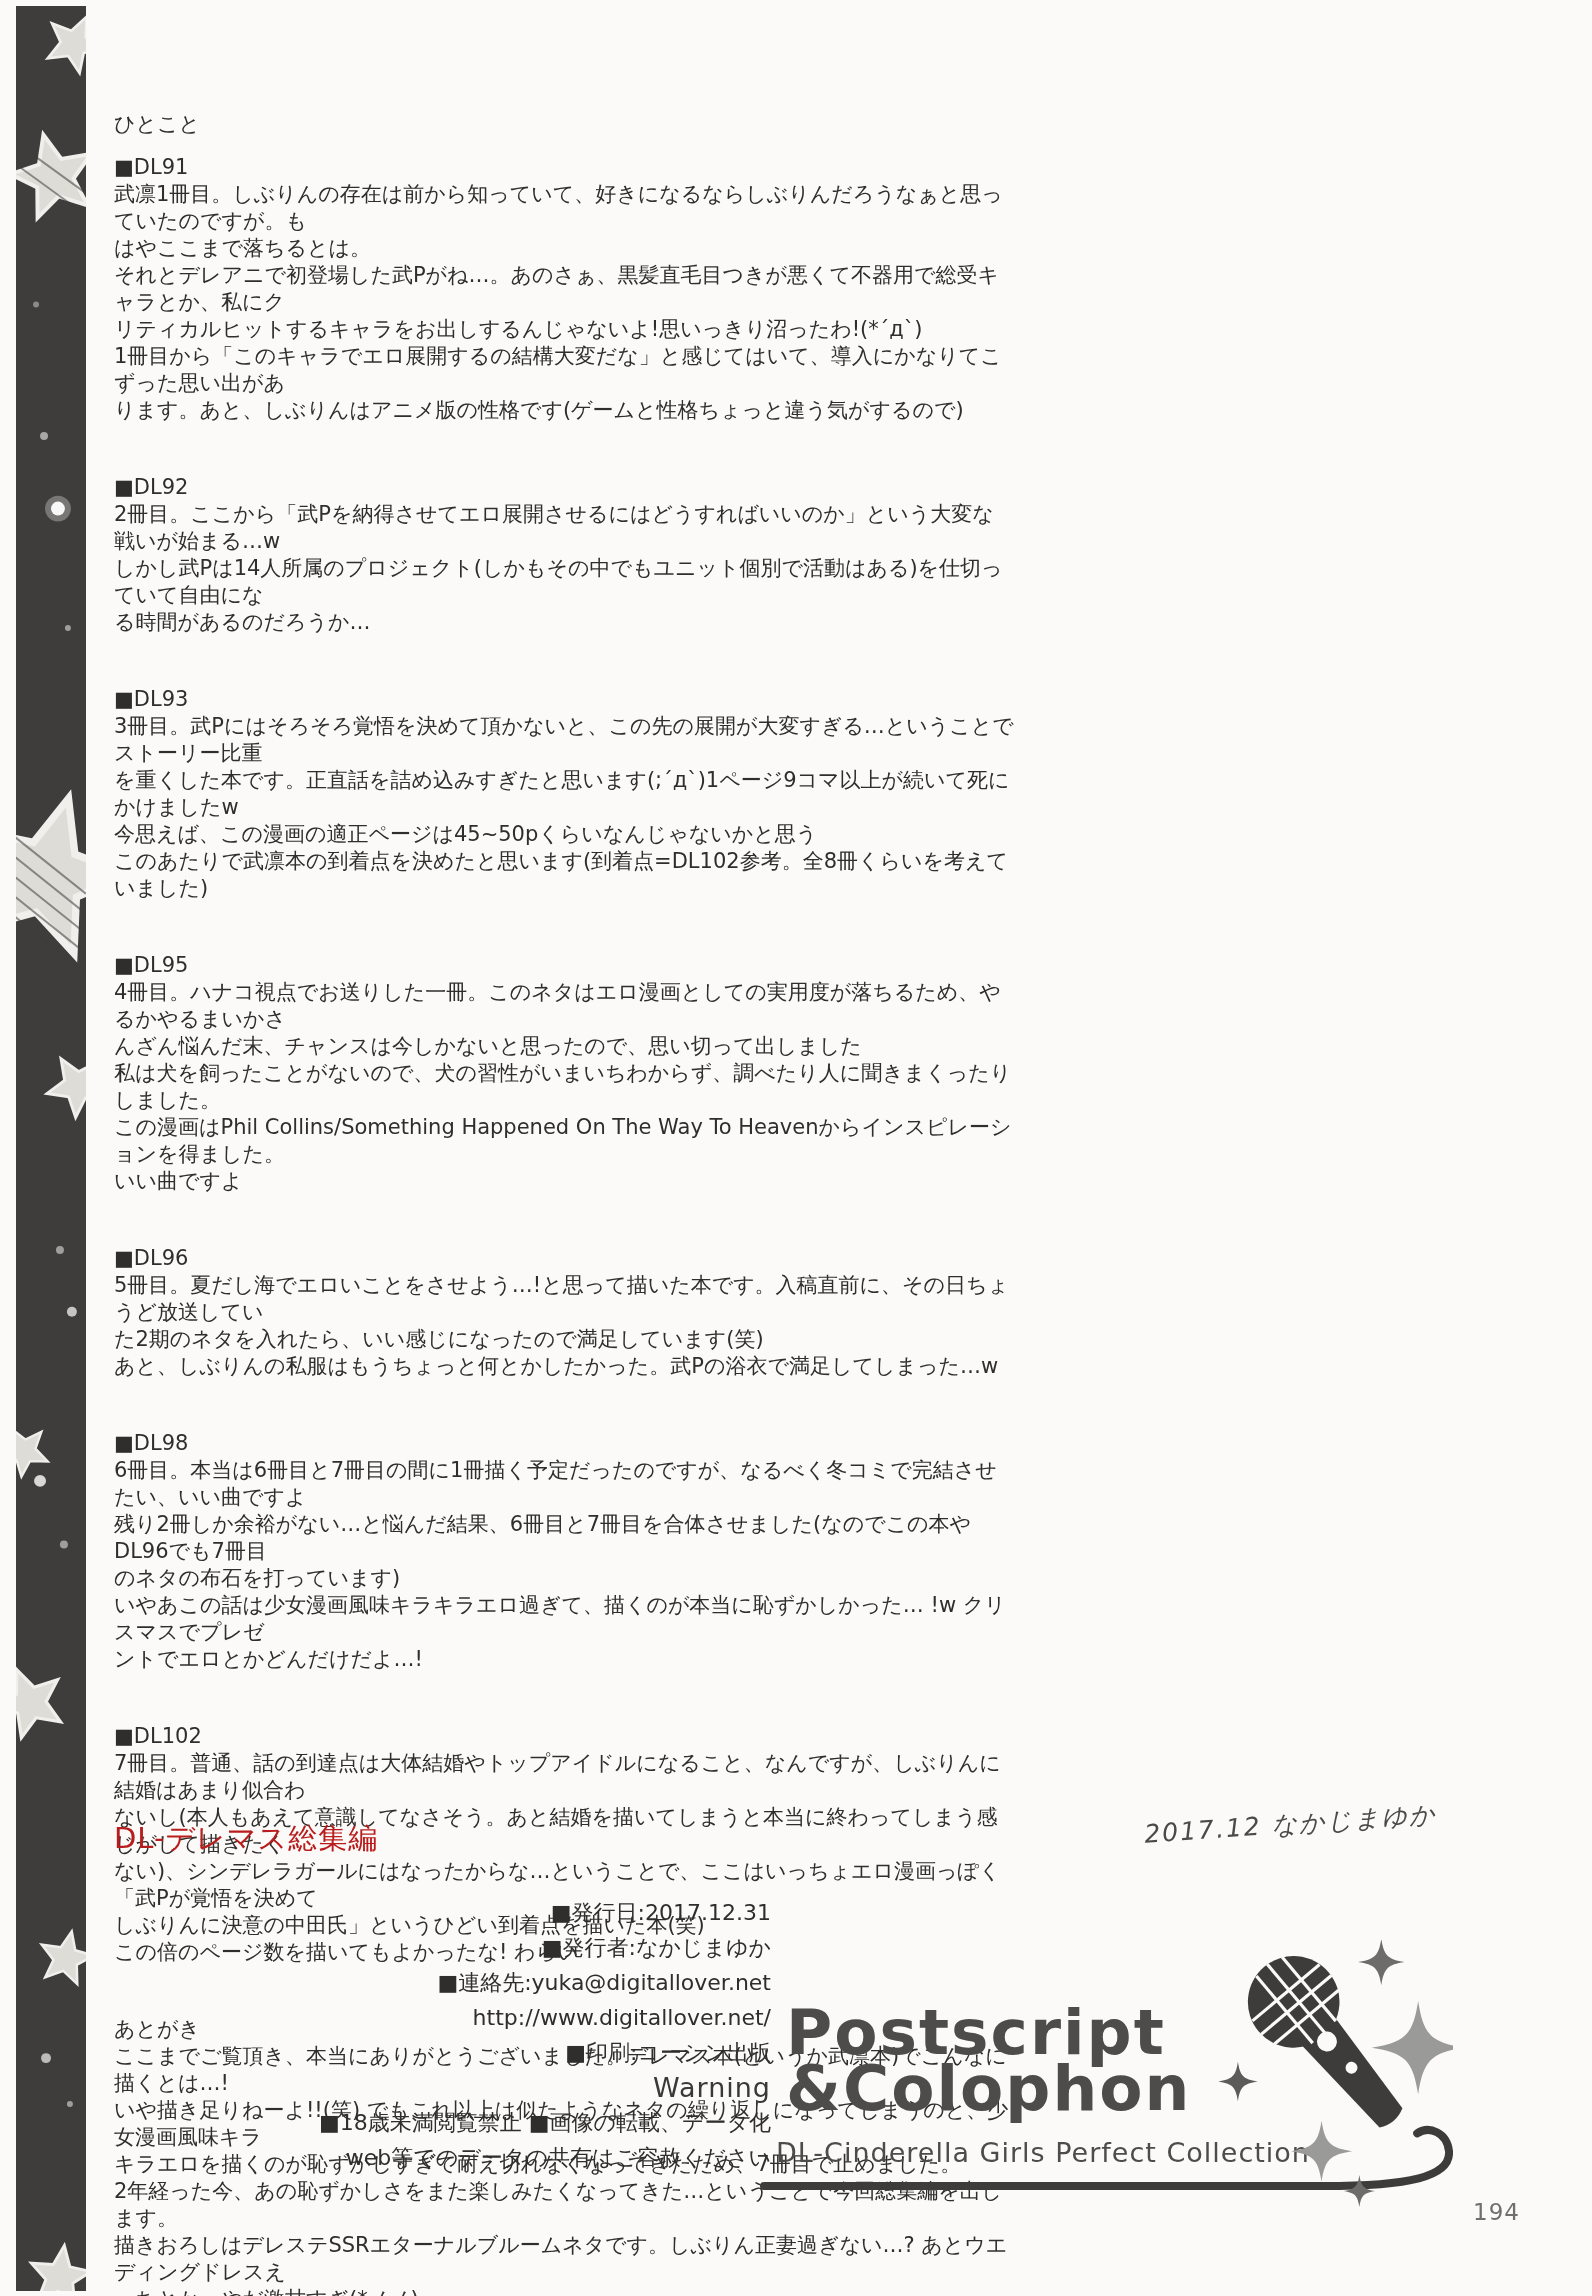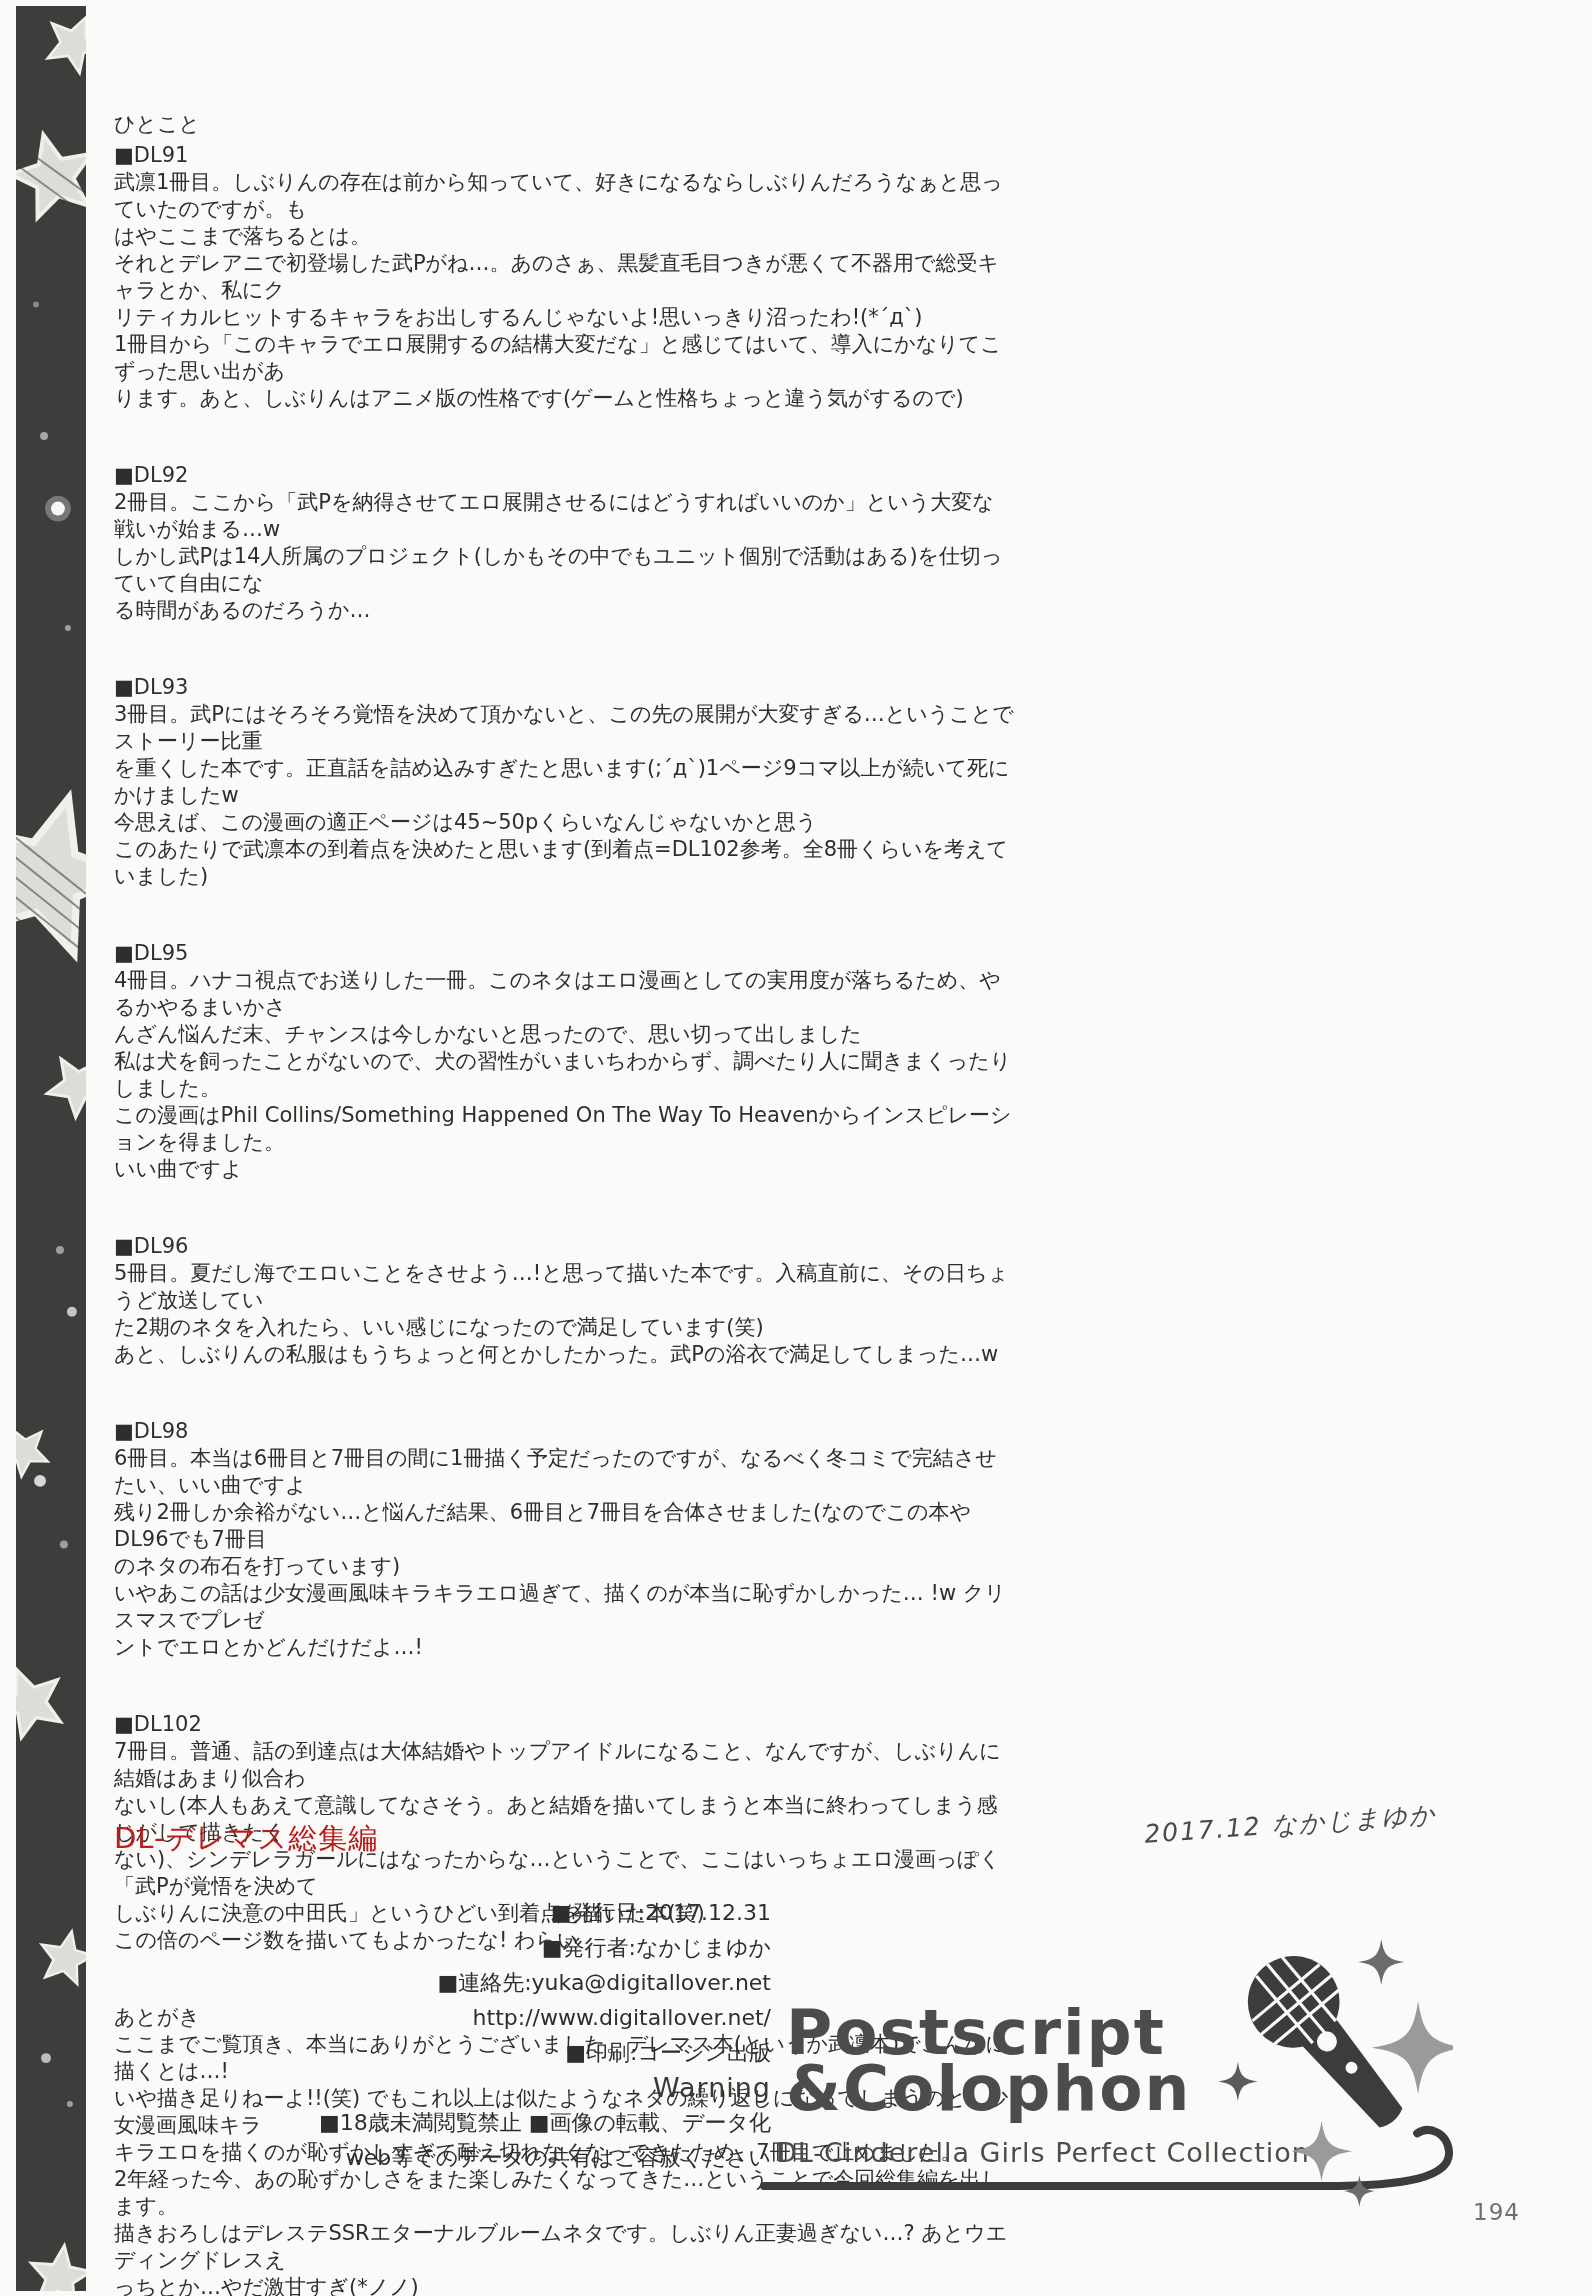--- a/index.html
+++ b/index.html
@@ -15,21 +15,21 @@
     position:absolute;left:16px;top:6px;width:70px;height:2285px;
     background:#3e3d3b;overflow:hidden;
   }
   
   .main{
     position:absolute;left:114px;top:111px;width:900px;
     font-size:21px;line-height:27px;
   }
   .lead{font-size:21px;}
   .sec{margin-top:50px;}
-  .sec.first{margin-top:4px;}
+  .sec.first{margin-top:16px;}
   .sec-h{font-weight:normal;}
   .sec-b{white-space:pre-line;}
   
   .book-title{
     position:absolute;left:114px;top:1819px;
     font-size:29px;font-weight:normal;letter-spacing:1px;color:#b91c1c;
   }
   
   .colophon{
     position:absolute;left:114px;top:1895px;width:657px;

